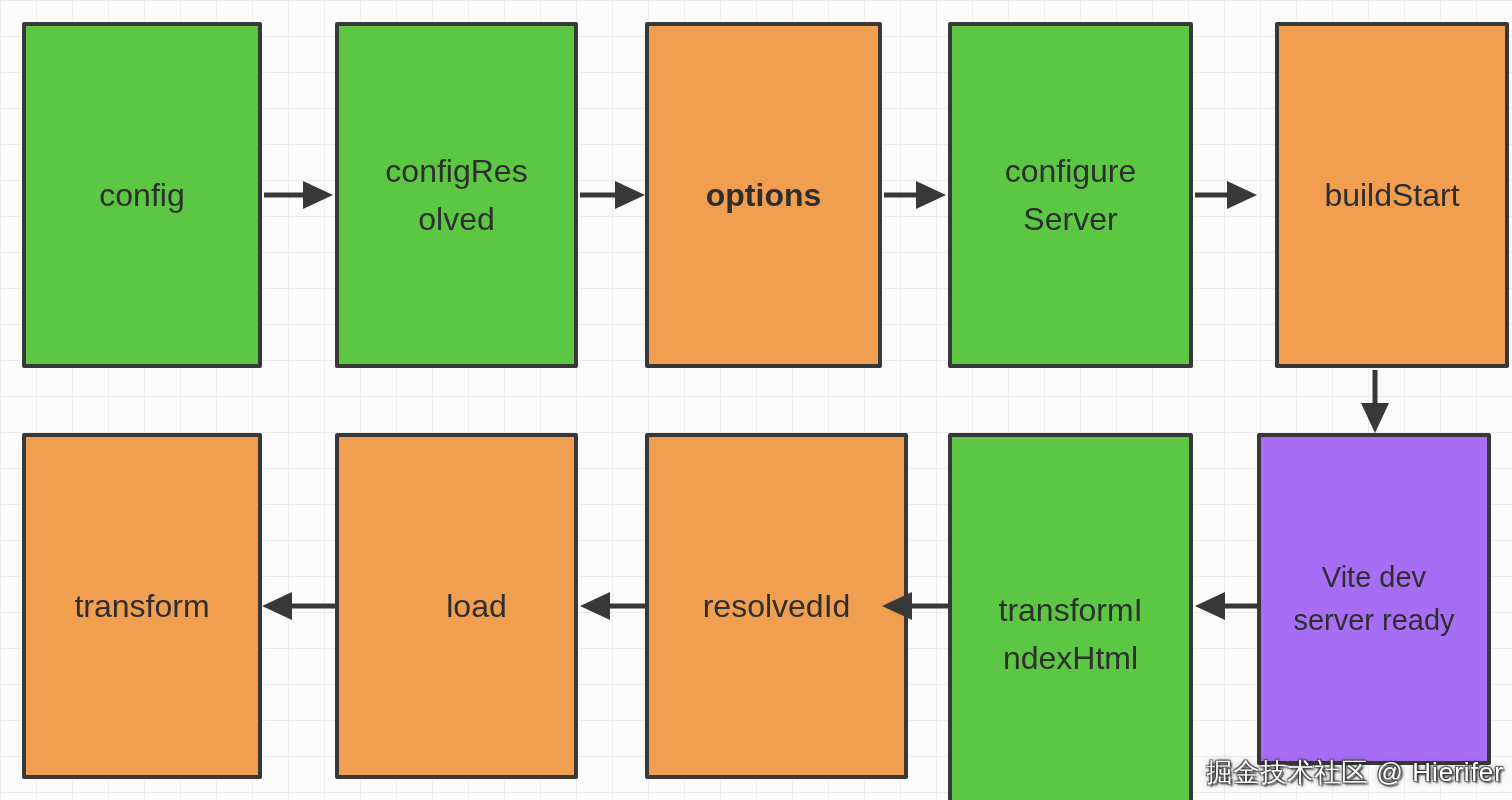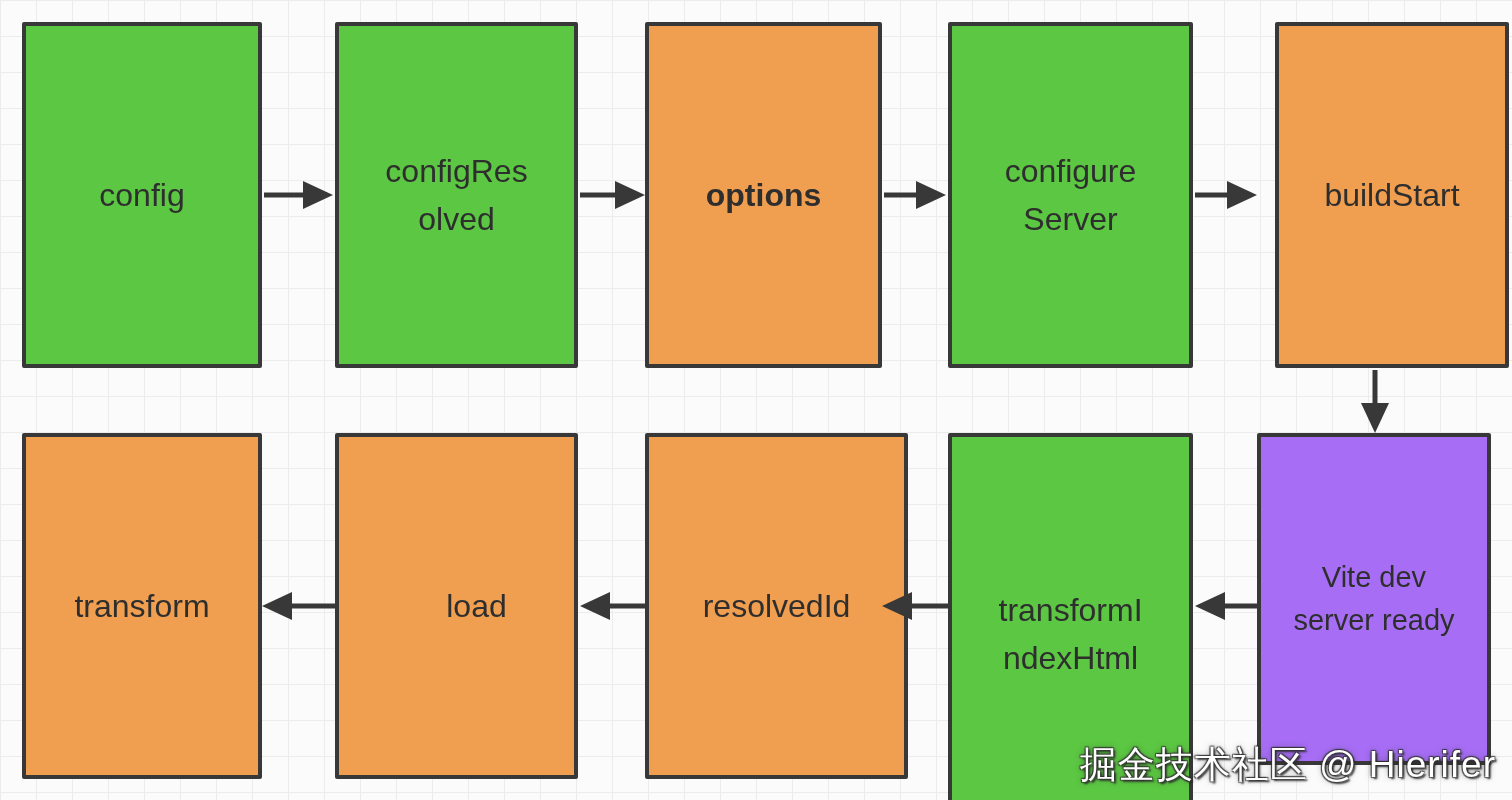--- a/index.html
+++ b/index.html
@@ -54,23 +54,23 @@
     left: 0; top: 0;
     width: 1512px;
     height: 800px;
     pointer-events: none;
   }
   #arrow-layer line    { stroke: var(--stroke, #383838); stroke-width: 5; }
   #arrow-layer polygon { fill: var(--stroke, #383838); }
 
   .watermark {
     position: absolute;
-    right: 16px;
+    right: 8px;
     bottom: 10px;
-    font-size: 37px;
+    font-size: 26px;
     letter-spacing: 1px;
     color: #ffffff;
     text-shadow:
       2px 2px 2px rgba(45,45,45,0.95),
       -1px -1px 1px rgba(45,45,45,0.75),
       1px -1px 1px rgba(45,45,45,0.75),
       -1px 1px 1px rgba(45,45,45,0.75),
       0 0 6px rgba(45,45,45,0.5);
     white-space: nowrap;
   }

